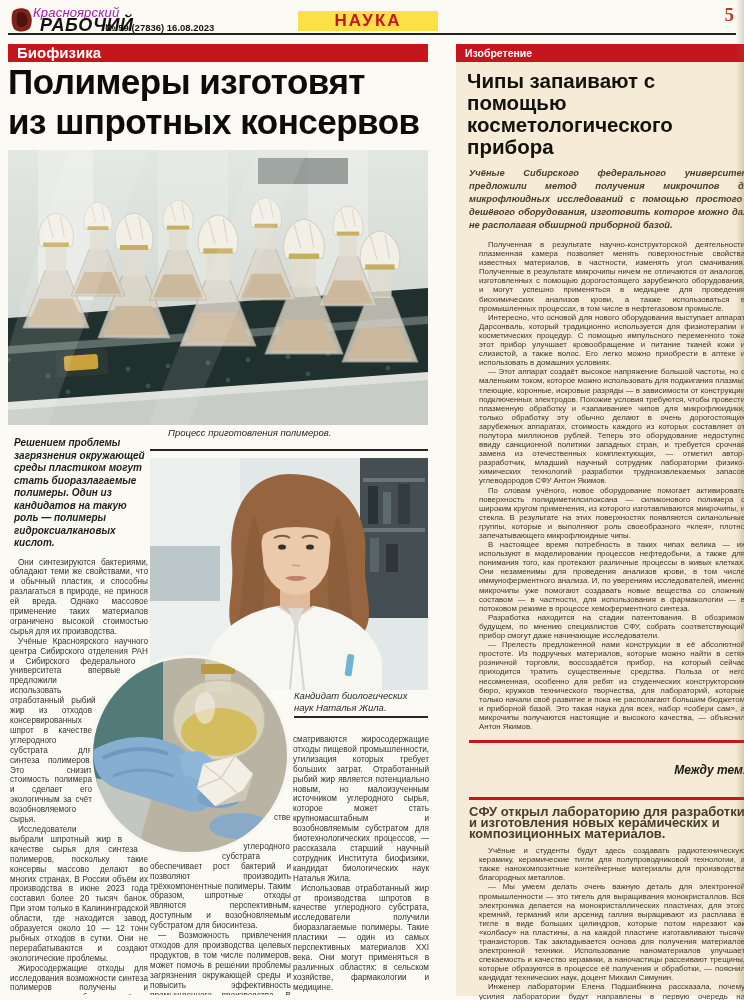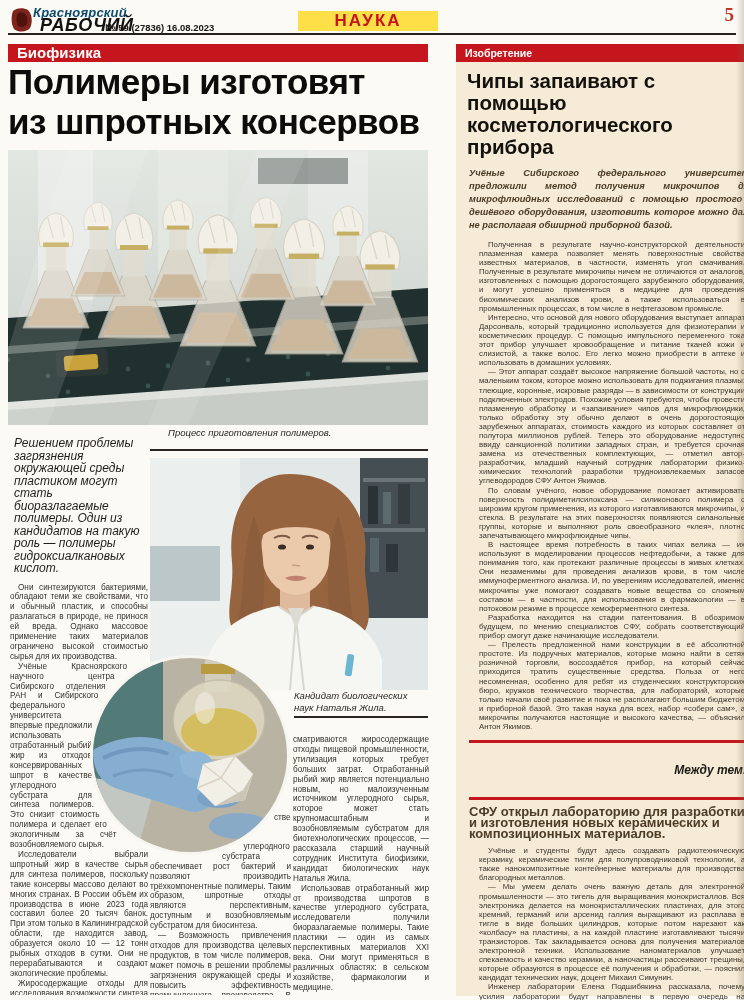--- a/index.html
+++ b/index.html
@@ -9,21 +9,21 @@
   }
   html,body{margin:0;padding:0;background:#888;}
   #page{
     position:relative;width:744px;height:1000px;margin:0 auto;
     background:#fbfaf5;overflow:hidden;
     font-family:"Liberation Sans","DejaVu Sans",sans-serif;
     color:var(--ink);
   }
   
   .logo-emblem{position:absolute;left:10px;top:7px;width:24px;height:26px;}
-  .logo-t1{position:absolute;left:33px;top:5px;font-size:13px;font-weight:700;font-style:italic;color:#0c4a6e;letter-spacing:.2px;}
+  .logo-t1{position:absolute;left:33px;top:5px;font-size:13px;font-weight:400;font-style:italic;color:#a21caf;letter-spacing:.2px;}
   .logo-t2{position:absolute;left:40px;top:15px;font-size:18px;font-weight:900;font-style:italic;color:#121110;letter-spacing:.6px;}
   .issue{position:absolute;left:105px;top:22px;font-size:9.5px;font-weight:bold;color:#17140f;}
   .header-rule{position:absolute;left:8px;top:33px;width:728px;height:2px;background:#24211c;}
   .science{position:absolute;left:298px;top:11px;width:140px;text-align:center;font-size:17px;font-weight:800;letter-spacing:2px;color:var(--red);background:#fde047;}
   .pageno{position:absolute;right:10px;top:4px;font-size:19px;font-weight:bold;color:#bf372c;font-family:"Liberation Serif","DejaVu Serif",serif;}
   
   .kicker{position:absolute;height:18px;background:var(--red);color:#fff;font-size:15px;font-weight:bold;line-height:18px;padding:0 9px;box-sizing:border-box;}
   .kicker-left{left:8px;top:44px;width:420px;}
   
   .headline-left{position:absolute;left:8px;top:62px;width:430px;font-size:35px;line-height:40px;font-weight:800;letter-spacing:-.5px;color:#0d0c0a;}
@@ -31,21 +31,21 @@
   .photo2{position:absolute;left:150px;top:458px;width:278px;height:232px;z-index:1;}
   .circle-photo{position:absolute;left:90px;top:655px;width:200px;height:200px;border-radius:50%;border:3px solid #f7f6f1;box-sizing:border-box;overflow:hidden;z-index:3;}
   .circle-photo svg{display:block;width:100%;height:100%;}
   .cap{font-style:italic;font-size:9.5px;line-height:11.5px;color:#2a2723;}
   .cap1{position:absolute;left:156px;top:427px;margin-left:12px;}
   .rule1{position:absolute;left:150px;top:449px;width:278px;height:2px;background:#2a2522;}
   .cap2{position:absolute;left:294px;top:690px;width:134px;}
   .rule2{position:absolute;left:294px;top:716px;width:134px;height:2px;background:#2a2522;}
   .colA{position:absolute;left:10px;top:437px;width:138px;height:558px;overflow:hidden;}
   .circA{float:right;width:56px;height:420px;shape-outside:circle(101px at 92px 318px);}
-  .intro{font-size:12px;line-height:12.5px;font-weight:normal;font-style:italic;color:#211e1a;margin:0 0 8px 4px;}
+  .intro{font-size:10px;line-height:12.5px;font-weight:bold;font-style:italic;color:#211e1a;margin:0 0 8px 4px;}
   .newsbody p{margin:0;font-size:8.2px;line-height:9.9px;text-align:justify;text-indent:8px;color:var(--ink);}
   .colB{position:absolute;left:150px;top:728px;width:141px;height:267px;overflow:hidden;}
   .circB{float:left;width:137px;height:128px;shape-outside:circle(102px at 40px 27px);}
   .colC{position:absolute;left:293px;top:735px;width:136px;height:260px;overflow:hidden;}
   
   .panel{position:absolute;left:456px;top:44px;width:312px;height:952px;background:var(--beige);}
   .r-kicker{height:18px;background:var(--red);color:#fff;font-size:10.5px;font-weight:bold;line-height:18px;padding:0 9px;}
   .r-headline{padding:8px 11px 2px;font-size:20.5px;line-height:22px;font-weight:800;color:#14120e;}
   .r-lead{margin:7px 13px 3px;font-size:9.3px;line-height:13px;font-weight:bold;font-style:italic;color:#4c3c26;text-align:justify;}
   .r-body{padding:5px 23px 0;font-size:7.8px;line-height:9.1px;text-align:justify;color:#3a352d;}

